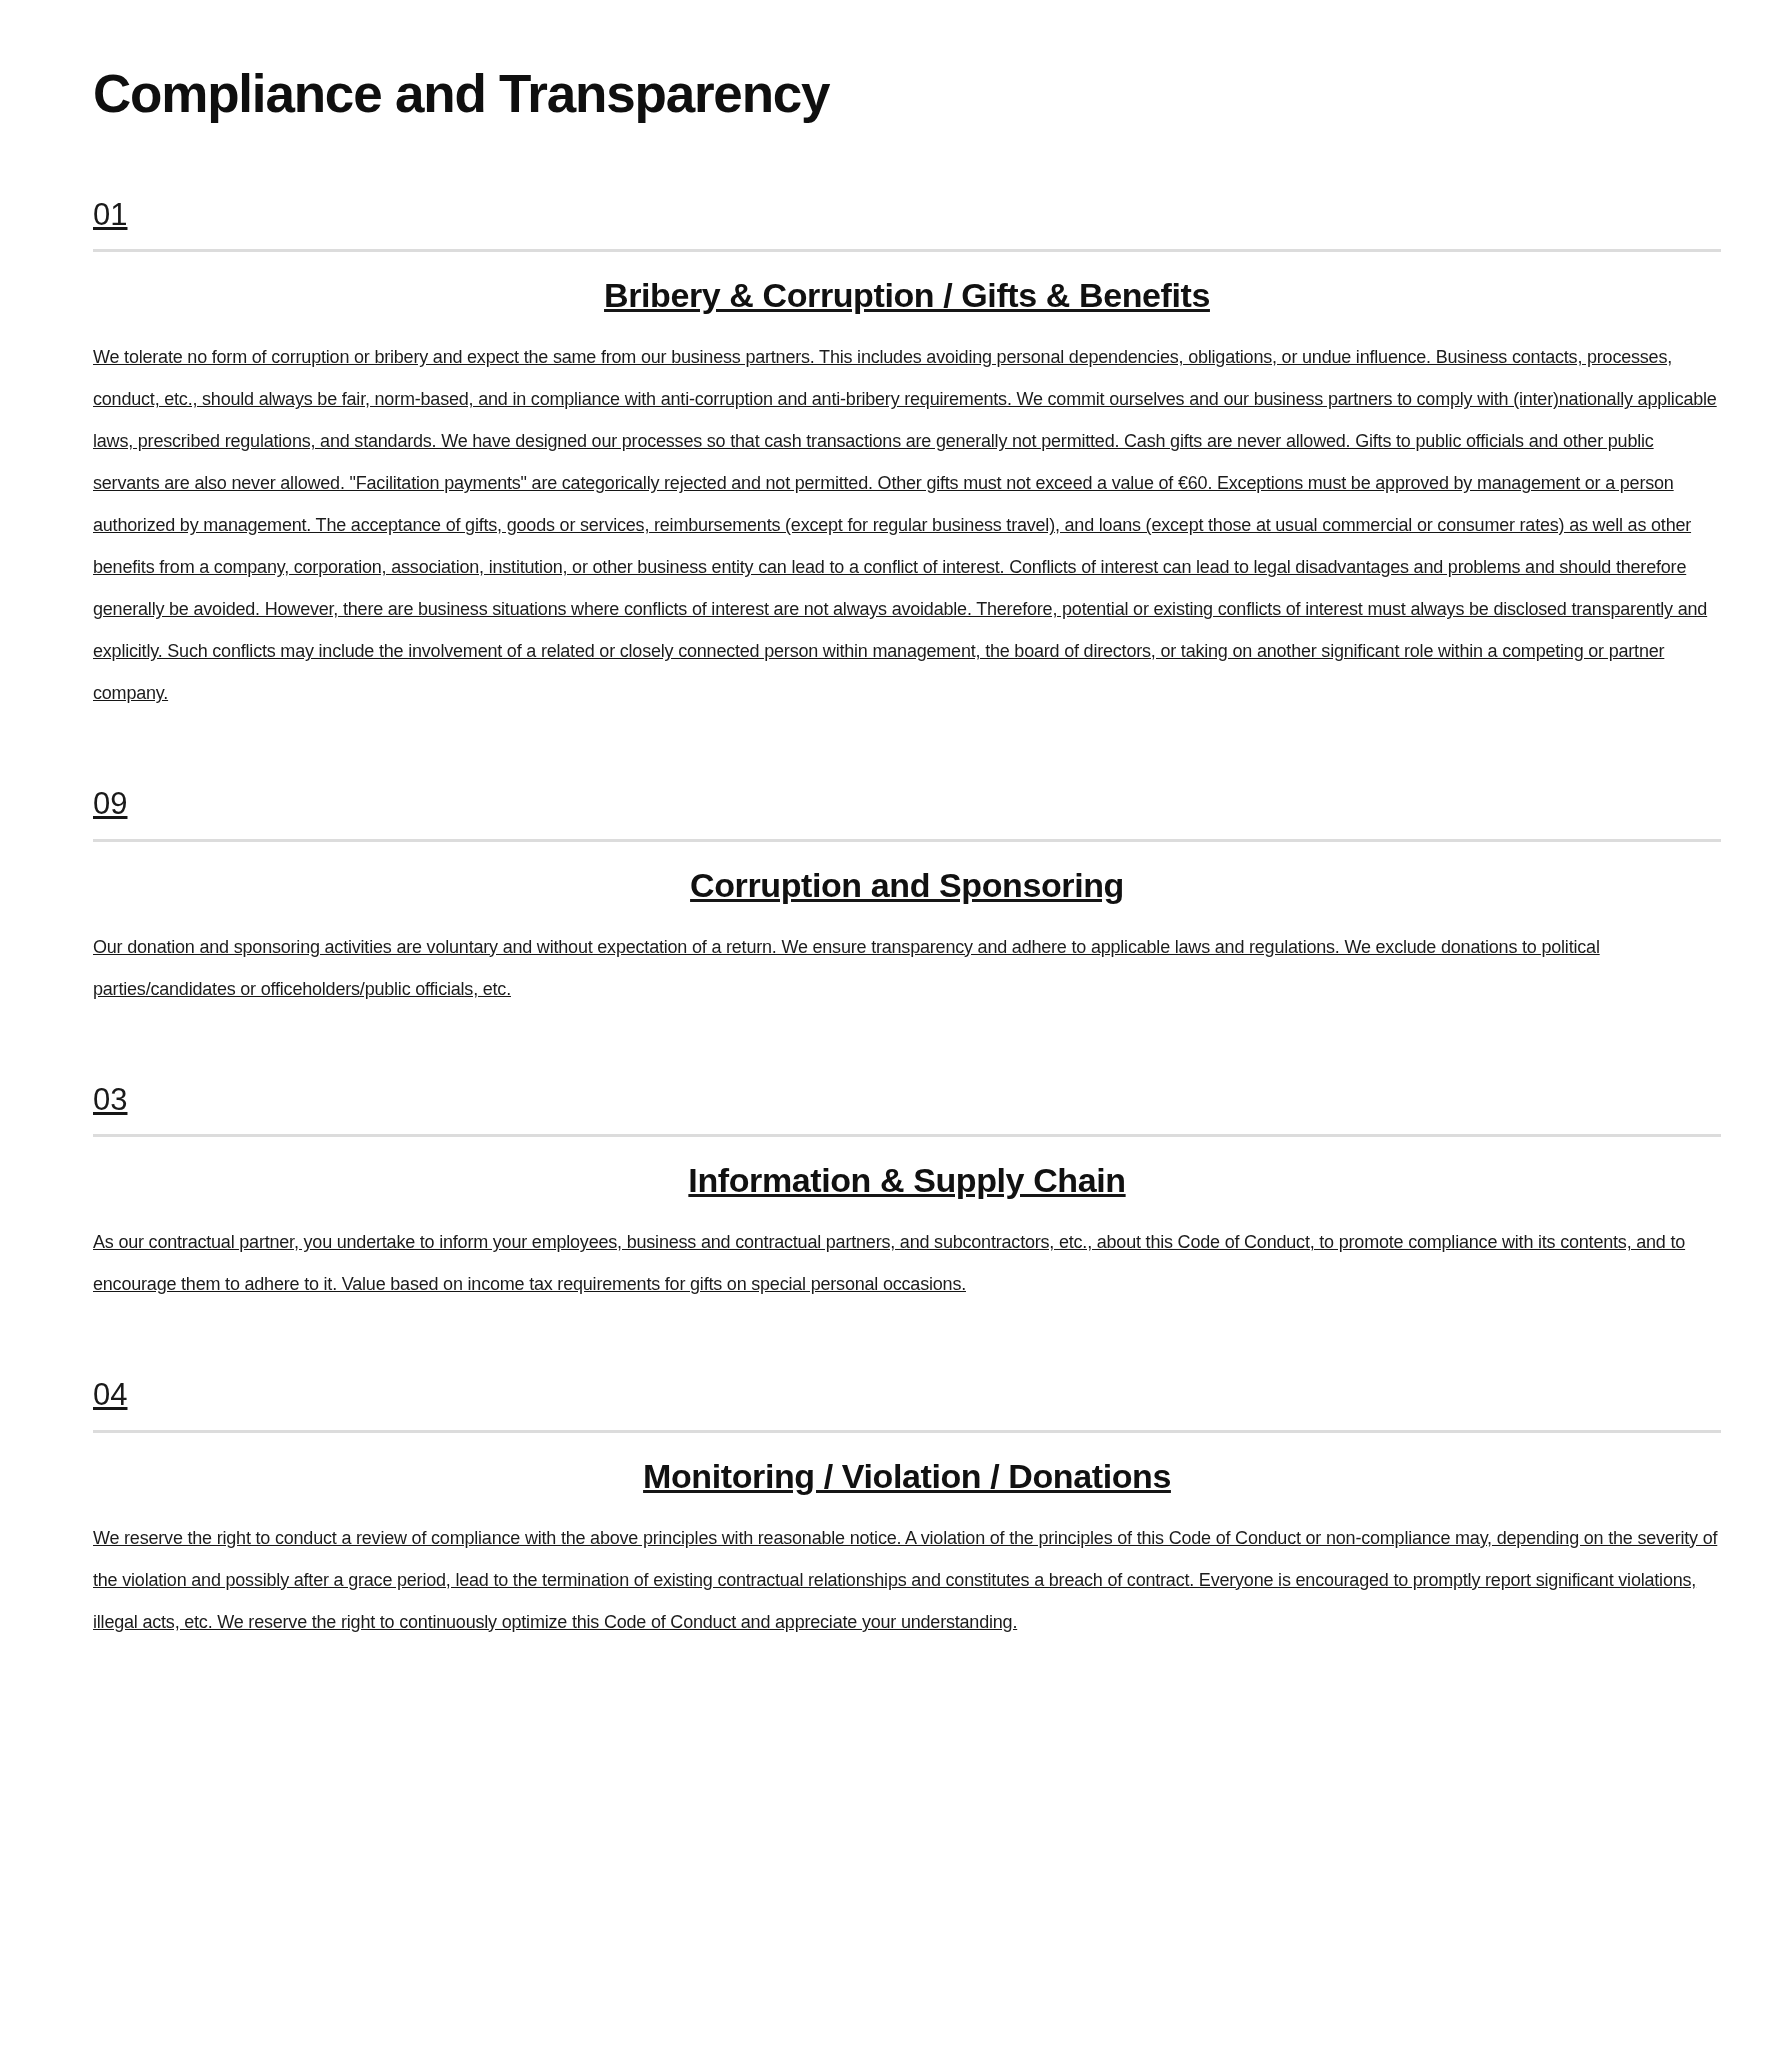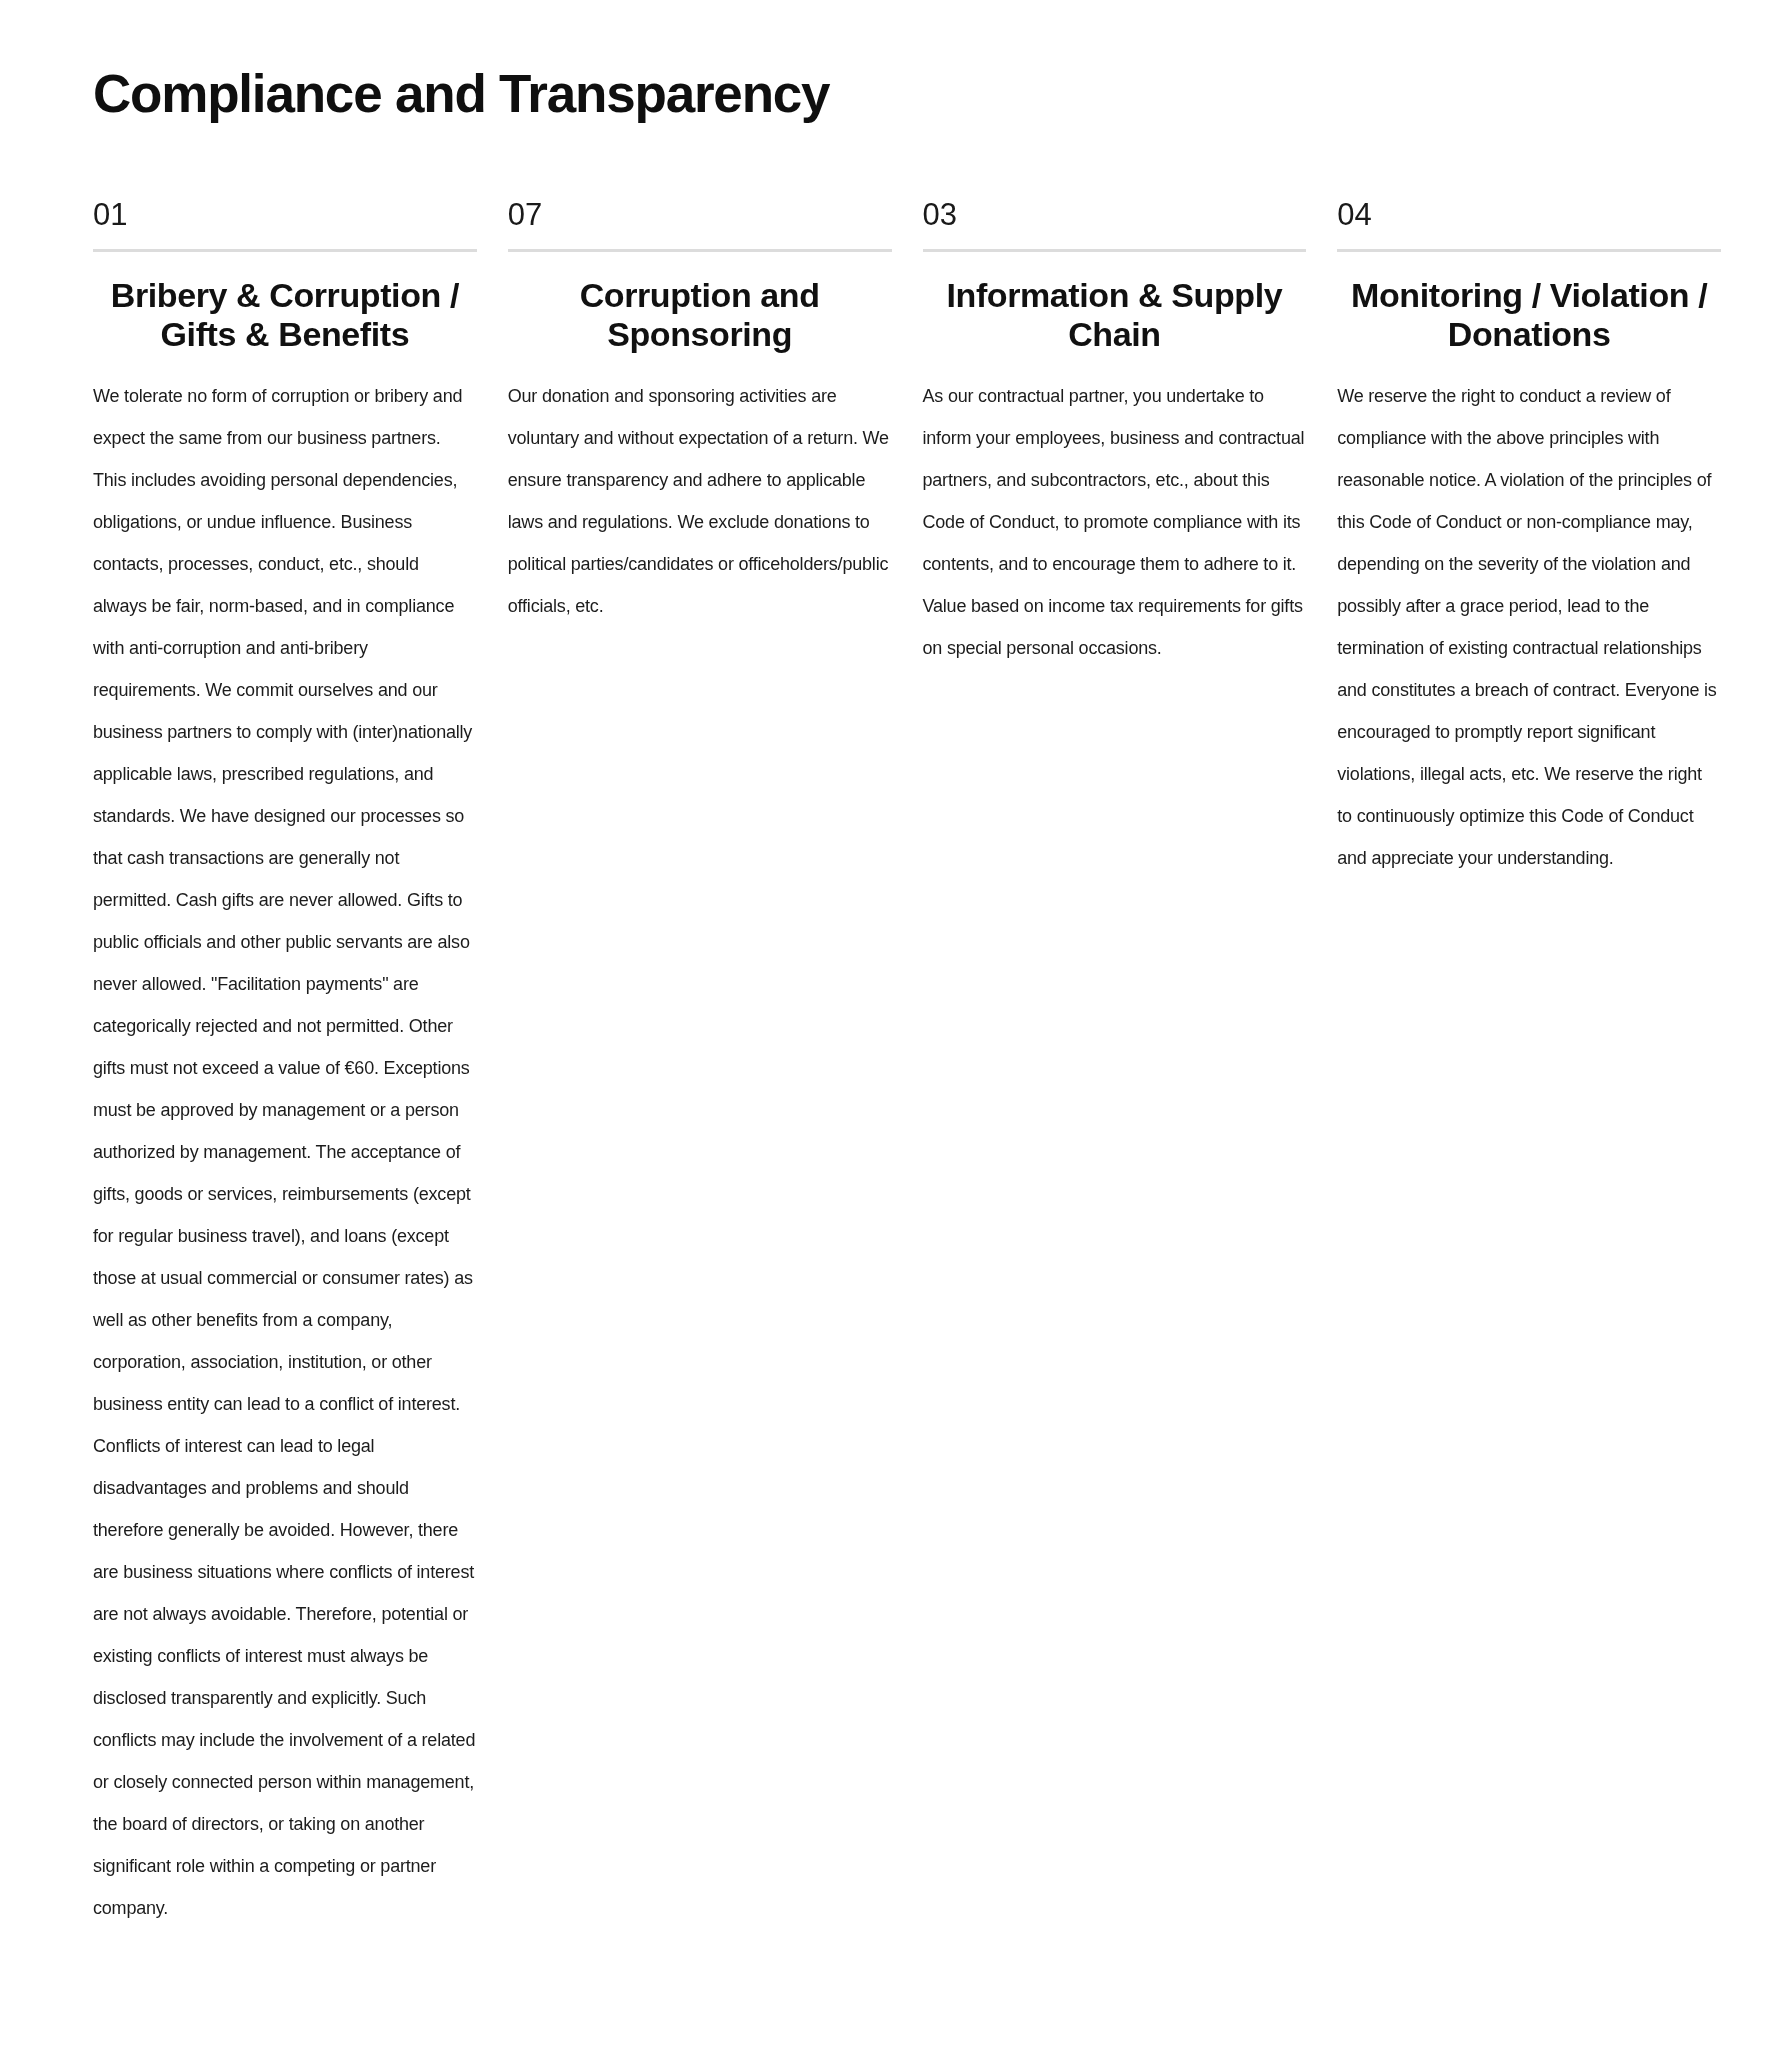--- a/index.html
+++ b/index.html
@@ -19,24 +19,25 @@
   .page-title {
     font-size: 53px;
     font-weight: 700;
     letter-spacing: -1.2px;
     color: #0f0f0f;
     line-height: 1.05;
   }
   .sections-grid {
     margin-top: 77px;
     display: grid;
-    grid-template-columns: 1fr 1fr 1fr 1fr;
+    grid-template-columns: 1fr;
     column-gap: 31px;
     row-gap: 74px;
     align-items: start;
+    text-decoration: underline;
   }
   .section { display: block; }
   .sec-number {
     font-size: 31px;
     font-weight: 400;
     color: #1a1a1a;
     line-height: 1;
   }
   .sec-rule {
     height: 3.2px;
@@ -69,21 +70,21 @@
 
   <div class="sections-grid">
   <section class="section">
     <div class="sec-number">01</div>
     <div class="sec-rule"></div>
     <h2 class="sec-heading">Bribery &amp; Corruption / Gifts &amp; Benefits</h2>
     <p class="sec-body">We tolerate no form of corruption or bribery and expect the same from our business partners. This includes avoiding personal dependencies, obligations, or undue influence. Business contacts, processes, conduct, etc., should always be fair, norm-based, and in compliance with anti-corruption and anti-bribery requirements. We commit ourselves and our business partners to comply with (inter)nationally applicable laws, prescribed regulations, and standards. We have designed our processes so that cash transactions are generally not permitted. Cash gifts are never allowed. Gifts to public officials and other public servants are also never allowed. "Facilitation payments" are categorically rejected and not permitted. Other gifts must not exceed a value of €60. Exceptions must be approved by management or a person authorized by management. The acceptance of gifts, goods or services, reimbursements (except for regular business travel), and loans (except those at usual commercial or consumer rates) as well as other benefits from a company, corporation, association, institution, or other business entity can lead to a conflict of interest. Conflicts of interest can lead to legal disadvantages and problems and should therefore generally be avoided. However, there are business situations where conflicts of interest are not always avoidable. Therefore, potential or existing conflicts of interest must always be disclosed transparently and explicitly. Such conflicts may include the involvement of a related or closely connected person within management, the board of directors, or taking on another significant role within a competing or partner company.</p>
   </section>
 
   <section class="section">
-    <div class="sec-number">07</div>
+    <div class="sec-number">09</div>
     <div class="sec-rule"></div>
     <h2 class="sec-heading">Corruption and Sponsoring</h2>
     <p class="sec-body">Our donation and sponsoring activities are voluntary and without expectation of a return. We ensure transparency and adhere to applicable laws and regulations. We exclude donations to political parties/candidates or officeholders/public officials, etc.</p>
   </section>
 
   <section class="section">
     <div class="sec-number">03</div>
     <div class="sec-rule"></div>
     <h2 class="sec-heading">Information &amp; Supply Chain</h2>
     <p class="sec-body">As our contractual partner, you undertake to inform your employees, business and contractual partners, and subcontractors, etc., about this Code of Conduct, to promote compliance with its contents, and to encourage them to adhere to it. Value based on income tax requirements for gifts on special personal occasions.</p>

